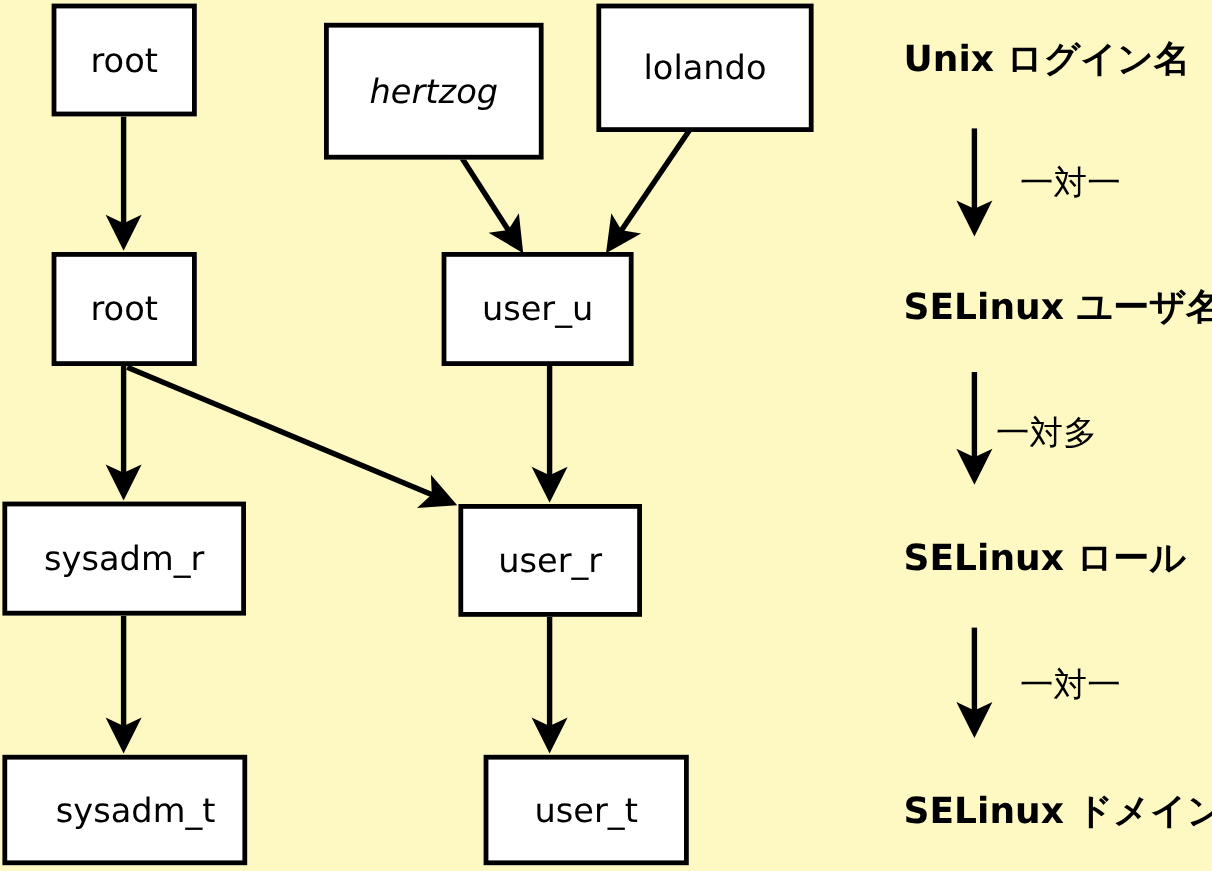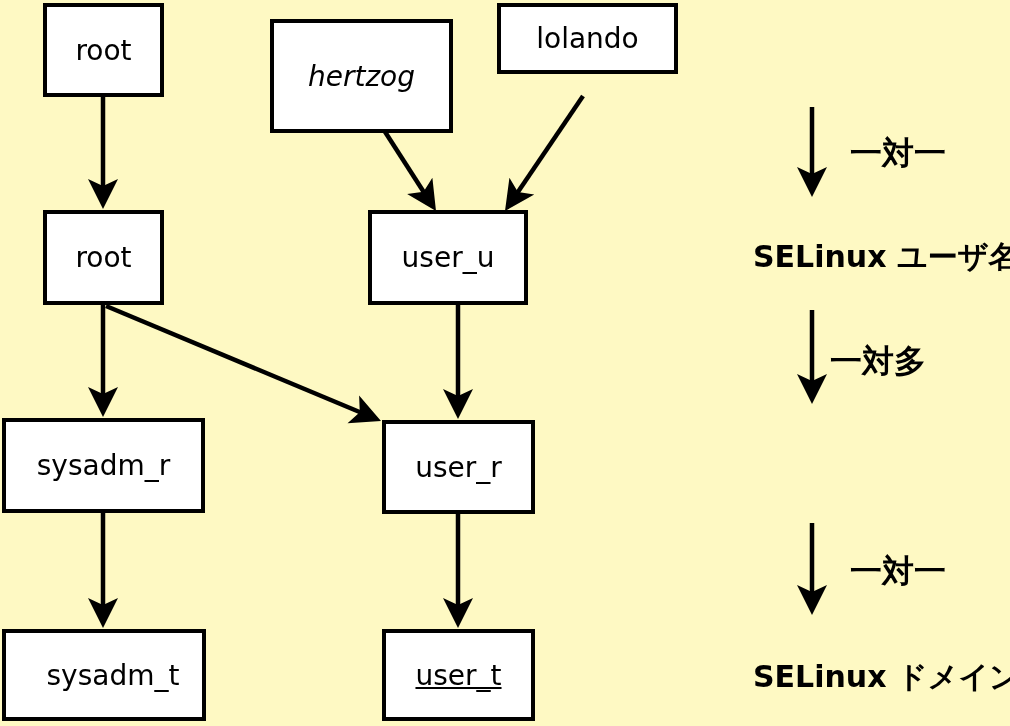--- a/index.html
+++ b/index.html
@@ -40,22 +40,22 @@
   .legend-level {
     position: absolute;
     font-size: 30px;
     font-weight: 700;
     white-space: nowrap;
     line-height: 30px;
     color: #000000;
   }
   .legend-relation {
     position: absolute;
-    font-size: 32px;
-    font-weight: 700;
+    font-size: 28px;
+    font-weight: 400;
     white-space: nowrap;
     line-height: 28px;
     color: #000000;
     text-align: right;
   }
 </style>
 </head>
 <body>
 
 <div id="canvas">
@@ -80,30 +80,32 @@
       <line x1="812" y1="107" x2="812" y2="177" stroke="#000000" stroke-width="4.5"></line>
       <path d="M812,197 L797,167 L812,174 L827,167 Z" fill="#000000"></path>
       <line x1="812" y1="310" x2="812" y2="384" stroke="#000000" stroke-width="4.5"></line>
       <path d="M812,404 L797,374 L812,381 L827,374 Z" fill="#000000"></path>
       <line x1="812" y1="523" x2="812" y2="595" stroke="#000000" stroke-width="4.5"></line>
       <path d="M812,615 L797,585 L812,592 L827,585 Z" fill="#000000"></path>
     </svg>
 
   <div class="node-box" style="left:43px; top:3px; width:121px; height:94px;">root</div>
   <div class="node-box" style="left:270px; top:19px; width:183px; height:114px;font-style:italic;">hertzog</div>
-  <div class="node-box" style="left:497px; top:3px; width:181px; height:71px;">lolando</div>
+  <div class="node-box" style="left:497px; top:3px; width:181px; height:107px;">lolando</div>
 
   <div class="node-box" style="left:43px; top:210px; width:121px; height:95px;">root</div>
   <div class="node-box" style="left:368px; top:210px; width:160px; height:95px;">user_u</div>
 
   <div class="node-box" style="left:2px; top:418px; width:203px; height:95px;">sysadm_r</div>
   <div class="node-box" style="left:382px; top:420px; width:153px; height:94px;">user_r</div>
 
   <div class="node-box" style="left:2px; top:629px; width:204px; height:92px;padding-left:18px;">sysadm_t</div>
-  <div class="node-box" style="left:382px; top:629px; width:153px; height:92px;text-decoration:underline;">user_t</div>
+  <div class="node-box" style="left:403px; top:629px; width:171px; height:92px;">user_t</div>
 
+  <div class="legend-level" style="left:753px; top:35px;">Unix ログイン名</div>
   <div class="legend-relation" style="left:850px; top:139px;">一対一</div>
   <div class="legend-level" style="left:753px; top:242px;">SELinux ユーザ名</div>
   <div class="legend-relation" style="left:830px; top:347px;">一対多</div>
+  <div class="legend-level" style="left:753px; top:451px;">SELinux ロール</div>
   <div class="legend-relation" style="left:850px; top:557px;">一対一</div>
   <div class="legend-level" style="left:753px; top:662px;">SELinux ドメイン</div>
 
 </div>
 
 </body></html>

